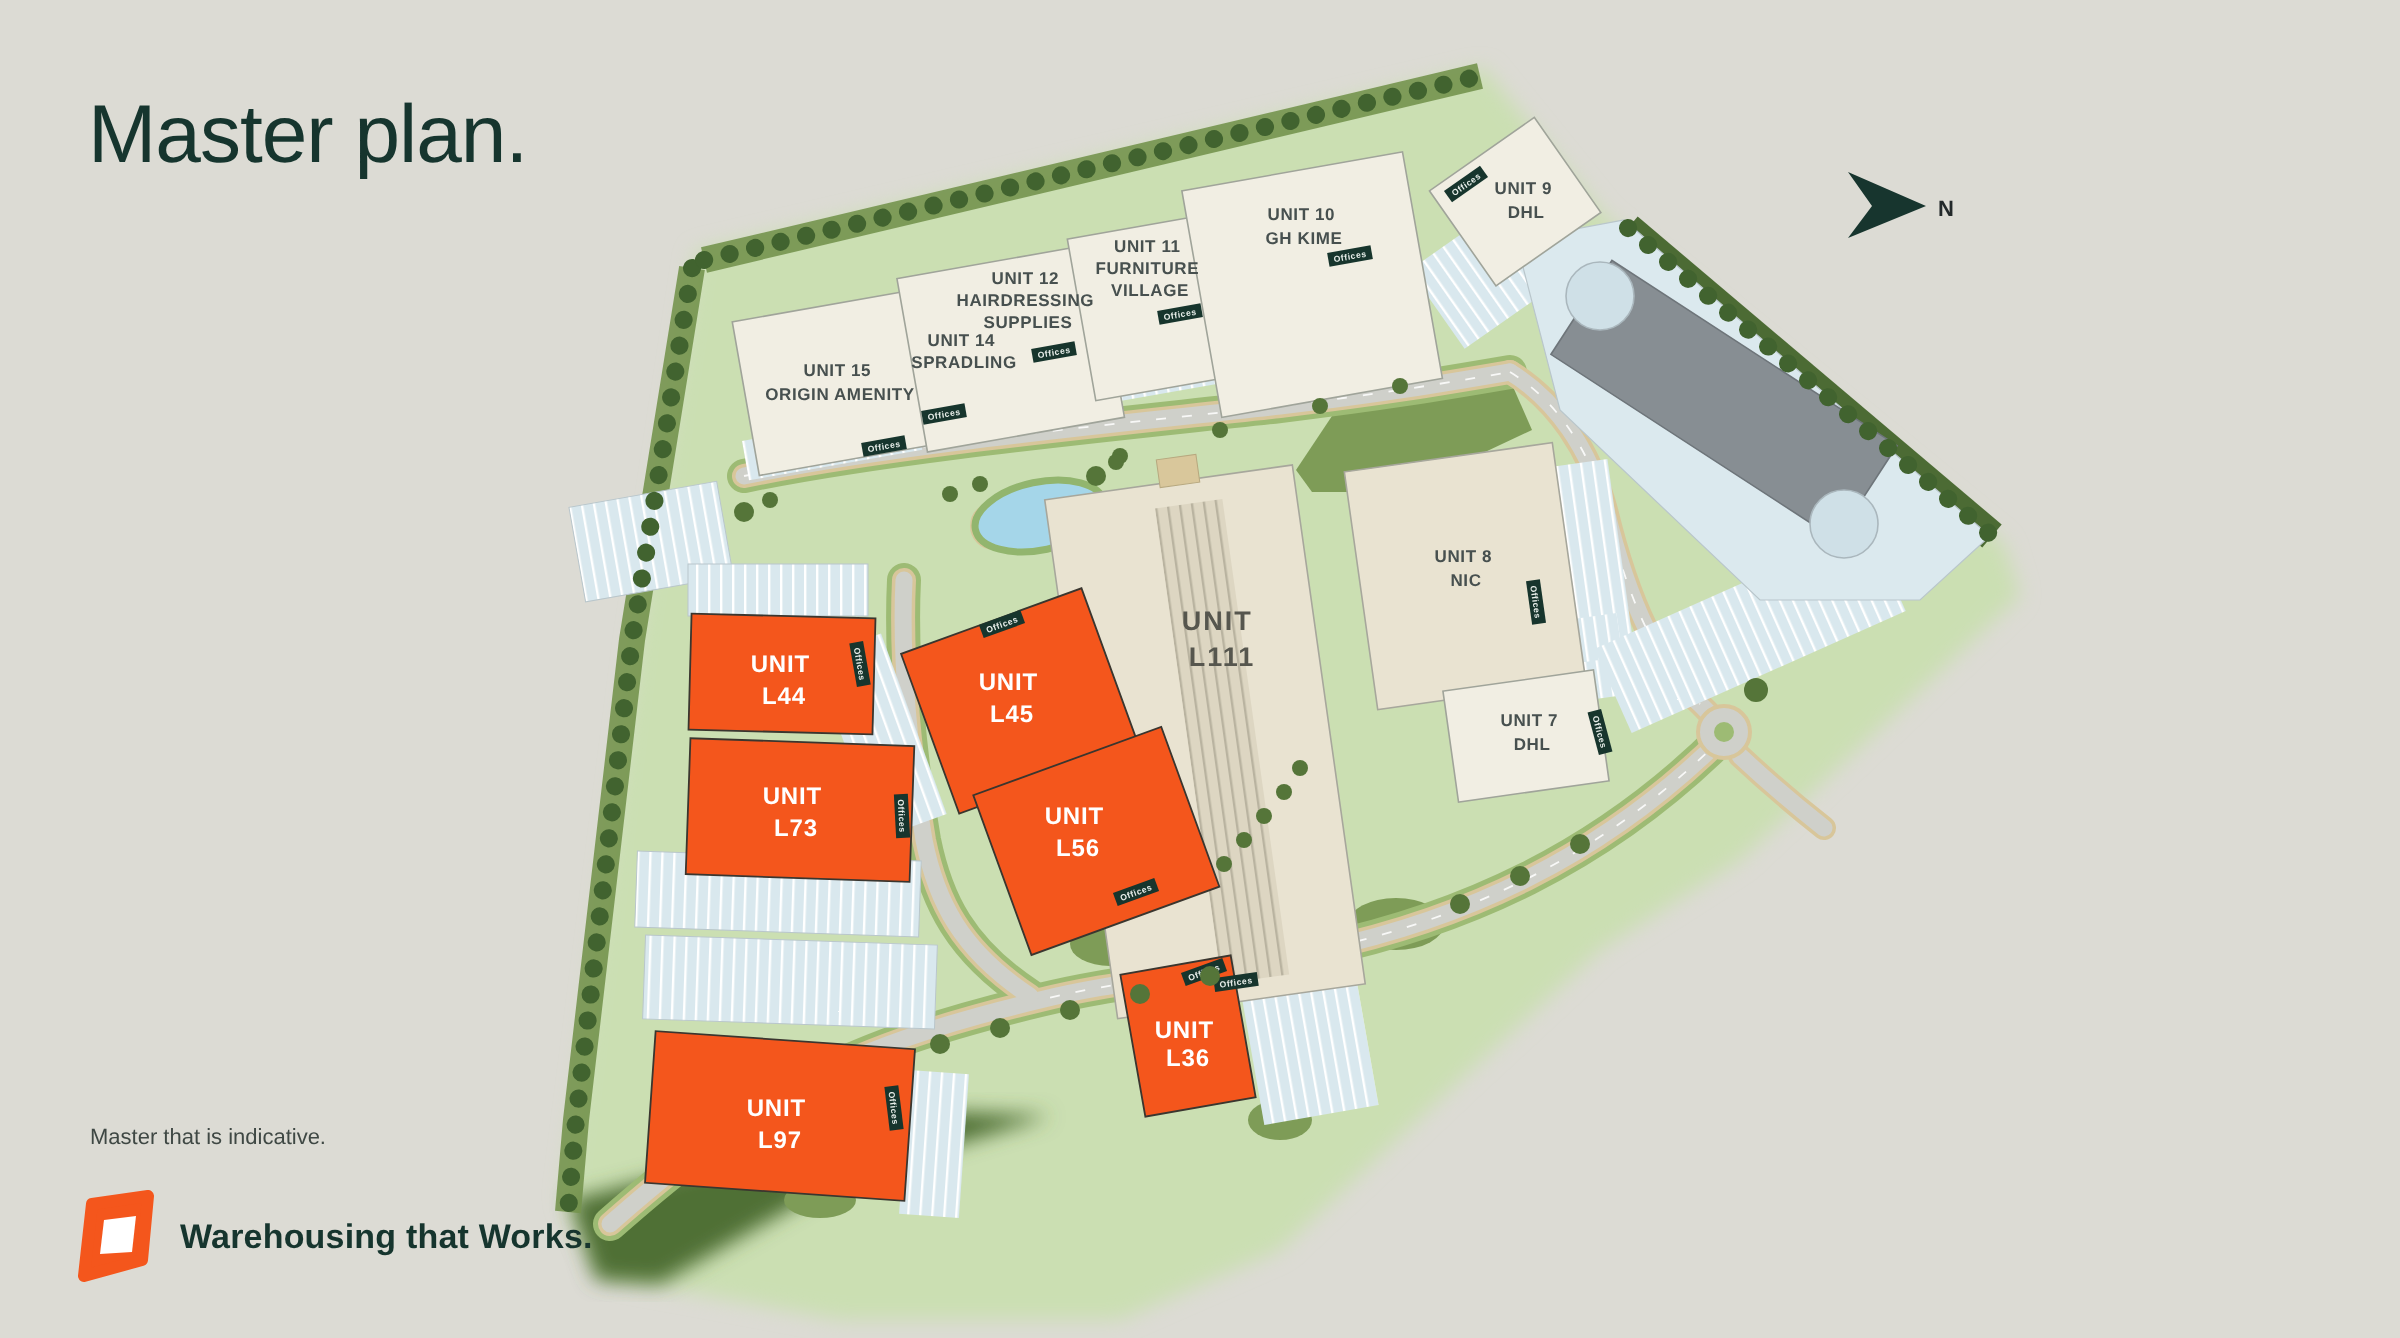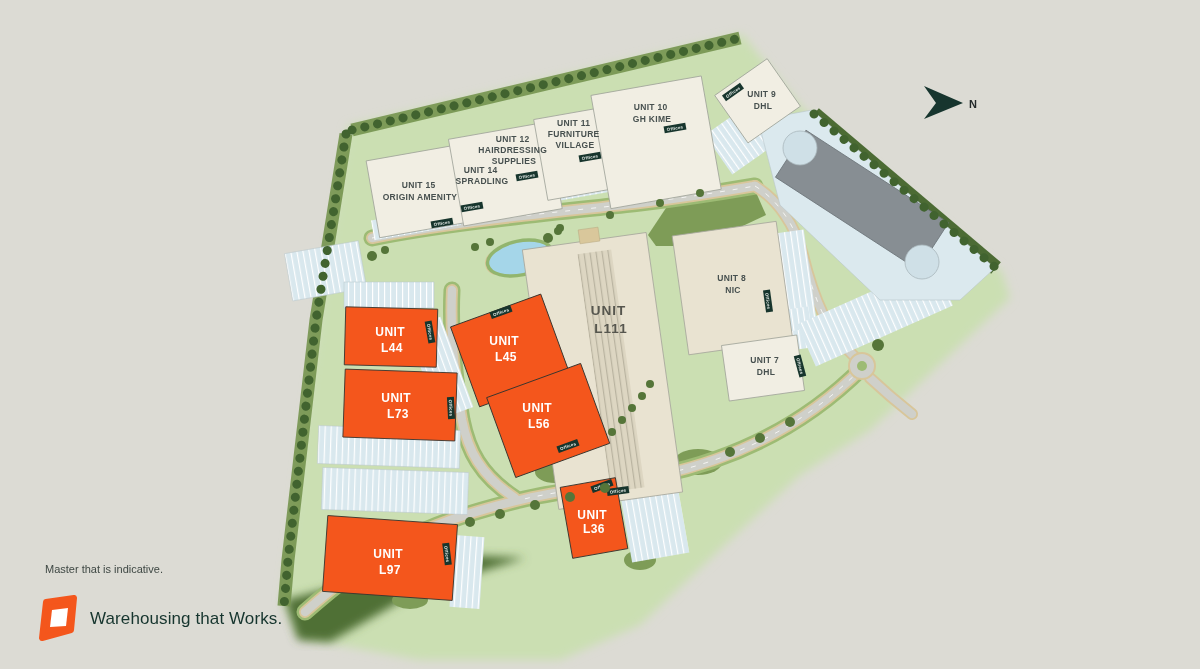--- a/index.html
+++ b/index.html
@@ -18,21 +18,21 @@
   }
   .disclaimer{
     position:absolute;left:45px;top:563px;
     font-size:11px;color:#3f4844;
   }
   .brand-row{
     position:absolute;left:38px;top:595px;height:47px;
     display:flex;align-items:center;gap:12px;
   }
   .brand-tagline{
-    font-size:17px;font-weight:400;color:#16352e;letter-spacing:0.1px;
+    font-size:17px;font-weight:700;color:#16352e;letter-spacing:0.1px;
   }
 
   
   .bldg{fill:#f1eee3;stroke:#a0a49a;stroke-width:0.8;}
   .bldg-cream{fill:#e9e3d1;stroke:#a7a79c;stroke-width:0.8;}
   .avail{fill:#f4561c;stroke:#3a362f;stroke-width:0.9;}
   .verge{stroke:#9dbb74;stroke-width:17;fill:none;stroke-linecap:round;}
   .casing{stroke:#d8c69a;stroke-width:12;fill:none;stroke-linecap:round;}
   .road{stroke:#cfd0ca;stroke-width:8.5;fill:none;stroke-linecap:round;}
   .roaddash{stroke:#ffffff;stroke-width:0.9;fill:none;stroke-dasharray:5 8;opacity:0.85;}
@@ -387,20 +387,21 @@
     <circle class="tree" cx="650" cy="384" r="4"></circle>
         <circle class="tree" cx="878" cy="345" r="6"></circle>
   </g>
 
   <g>
     <path d="M 924,86 L 963,103 L 924,119 L 936,103 Z" fill="#17352e"></path>
     <text class="north-n" x="969" y="108">N</text>
   </g>
 </svg>
 
+<div class="page-title">Master plan.</div>
 <div class="disclaimer">Master that is indicative.</div>
 <div class="brand-row">
   <svg width="40" height="47" viewBox="0 0 40 47">
     <path d="M 8,7 L 36,3 L 33,35 L 4,43 Z" fill="#f4561c" stroke="#f4561c" stroke-width="6" stroke-linejoin="round"></path>
     <path d="M 14,15 L 30,13 L 28,31 L 12,32 Z" fill="#ffffff"></path>
   </svg>
   <span class="brand-tagline">Warehousing that Works.</span>
 </div>
 
 </div>

